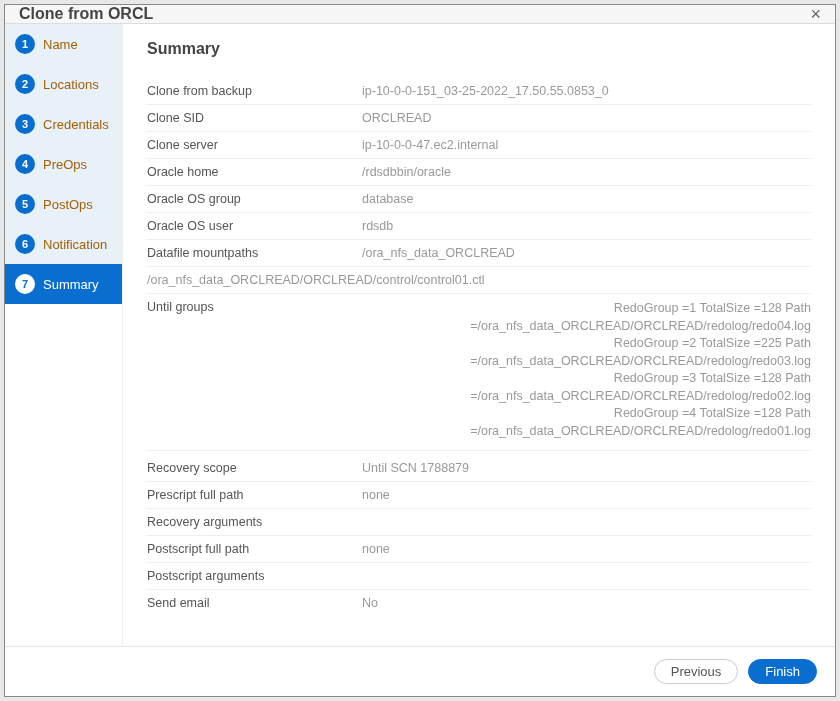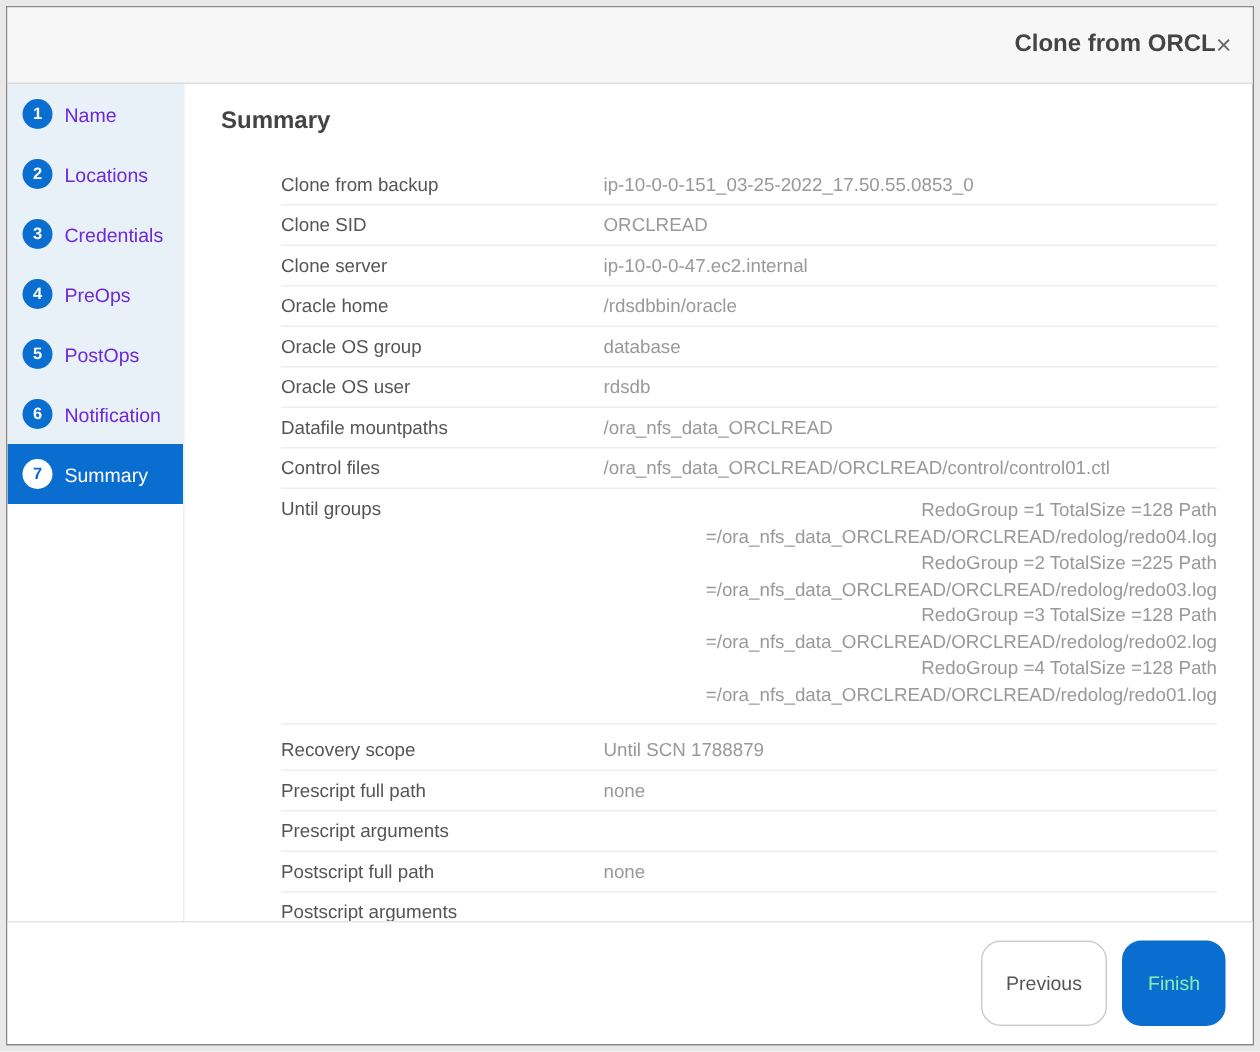--- a/index.html
+++ b/index.html
@@ -13,23 +13,23 @@
     .window {
       background: #fff;
       border: 1px solid #888;
       width: 832px;
       height: 693px;
       display: flex;
       flex-direction: column;
     }
     .titlebar {
       display: flex;
-      justify-content: flex-end;
+      justify-content: space-between;
       align-items: center;
-      padding: 16px 14px;
+      padding: 0 14px;
       background: #f7f7f7;
       border-bottom: 1px solid #ddd;
     }
     .titlebar h1 {
       font-size: 16px;
       font-weight: 600;
       color: #444;
     }
     .close-btn {
       font-size: 18px;
@@ -64,21 +64,21 @@
       background: #0a6ed1;
       color: #fff;
       display: flex;
       align-items: center;
       justify-content: center;
       font-size: 11px;
       font-weight: 600;
       flex-shrink: 0;
     }
     .step .label {
-      color: #6d28d9;
+      color: #a16207;
     }
     .step.completed {
       background: #e8f0f8;
     }
     .step.active {
       background: #0a6ed1;
     }
     .step.active .circle {
       background: #fff;
       color: #0a6ed1;
@@ -99,21 +99,20 @@
     }
     .summary-table {
       width: 100%;
       font-size: 12.5px;
     }
     .summary-row {
       display: flex;
       border-bottom: 1px solid #eee;
       padding: 6px 0;
       align-items: flex-start;
-      margin-left: 40px;
     }
     .summary-row.no-border {
       border-bottom: none;
     }
     .summary-row.group-end {
       border-bottom: 1px solid #eee;
       padding-bottom: 10px;
       margin-bottom: 4px;
     }
     .summary-key {
@@ -132,34 +131,34 @@
     }
     .footer {
       display: flex;
       justify-content: flex-end;
       gap: 10px;
       padding: 12px 18px;
       border-top: 1px solid #e5e5e5;
       background: #fff;
     }
     .btn {
-      padding: 20px 16px;
+      padding: 4px 16px;
       font-size: 13px;
       border-radius: 13px;
       cursor: pointer;
     }
     .btn-secondary {
       background: #fff;
       border: 1px solid #ccc;
       color: #555;
     }
     .btn-primary {
       background: #0a6ed1;
       border: 1px solid #0a6ed1;
-      color: #86efac;
+      color: #ffffff;
     }
   </style>
 </head>
 <body>
 
 <div class="window">
   <div class="titlebar">
     <h1>Clone from ORCL</h1>
     <button class="close-btn">×</button>
   </div>
@@ -222,42 +221,41 @@
         </div>
         <div class="summary-row">
           <div class="summary-key">Oracle OS user</div>
           <div class="summary-val">rdsdb</div>
         </div>
         <div class="summary-row">
           <div class="summary-key">Datafile mountpaths</div>
           <div class="summary-val">/ora_nfs_data_ORCLREAD</div>
         </div>
         <div class="summary-row">
-          <div class="summary-key">Control files</div>
           <div class="summary-val">/ora_nfs_data_ORCLREAD/ORCLREAD/control/control01.ctl</div>
         </div>
         <div class="summary-row group-end">
           <div class="summary-key">Until groups</div>
           <div class="summary-val">
             <span class="line">RedoGroup =1 TotalSize =128 Path =/ora_nfs_data_ORCLREAD/ORCLREAD/redolog/redo04.log</span>
             <span class="line">RedoGroup =2 TotalSize =225 Path =/ora_nfs_data_ORCLREAD/ORCLREAD/redolog/redo03.log</span>
             <span class="line">RedoGroup =3 TotalSize =128 Path =/ora_nfs_data_ORCLREAD/ORCLREAD/redolog/redo02.log</span>
             <span class="line">RedoGroup =4 TotalSize =128 Path =/ora_nfs_data_ORCLREAD/ORCLREAD/redolog/redo01.log</span>
           </div>
         </div>
         <div class="summary-row">
           <div class="summary-key">Recovery scope</div>
           <div class="summary-val">Until SCN 1788879</div>
         </div>
         <div class="summary-row">
           <div class="summary-key">Prescript full path</div>
           <div class="summary-val">none</div>
         </div>
         <div class="summary-row">
-          <div class="summary-key">Prescript arguments</div>
+          <div class="summary-key">Recovery arguments</div>
           <div class="summary-val"></div>
         </div>
         <div class="summary-row">
           <div class="summary-key">Postscript full path</div>
           <div class="summary-val">none</div>
         </div>
         <div class="summary-row">
           <div class="summary-key">Postscript arguments</div>
           <div class="summary-val"></div>
         </div>

